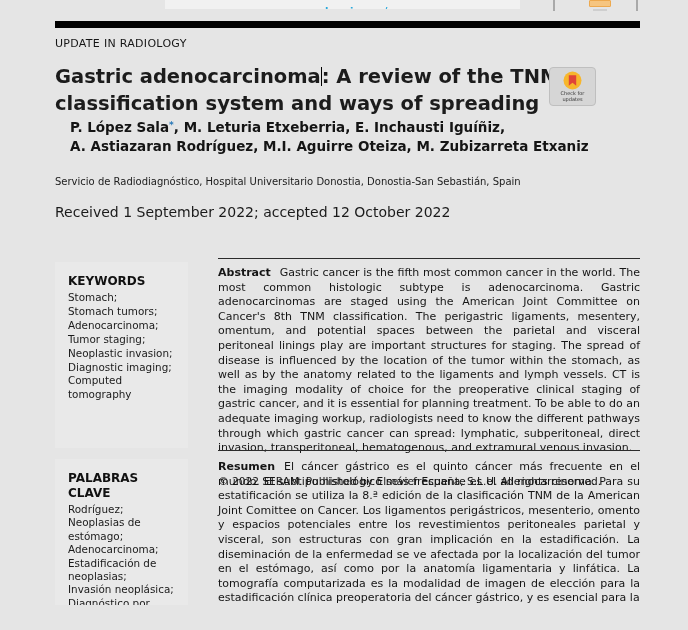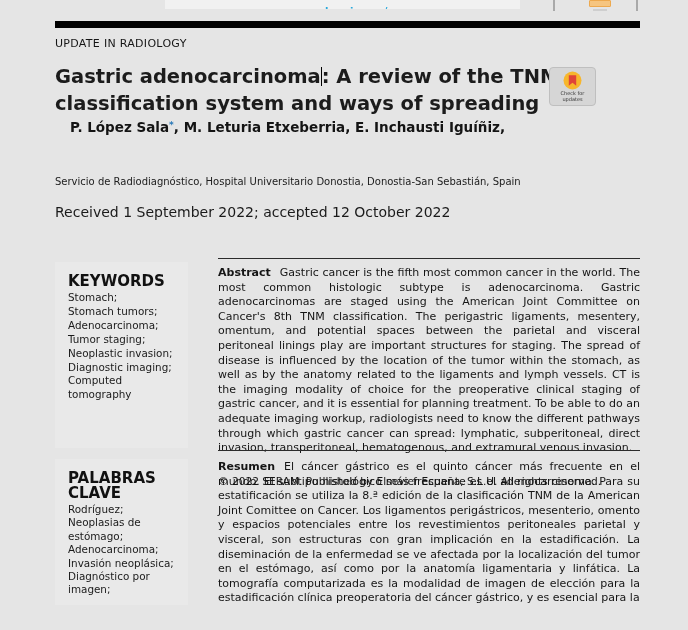--- a/index.html
+++ b/index.html
@@ -32,21 +32,21 @@
 
   .authors{position:absolute;left:70px;top:116px;font-size:13.5px;line-height:19px;font-weight:bold;color:#141414;}
   .sup-ast{font-size:9px;vertical-align:4px;color:var(--asterisk);font-weight:bold;cursor:pointer;}
 
   .affiliation{position:absolute;left:55px;top:176px;font-size:10px;color:#202020;}
   .dates{position:absolute;left:55px;top:204px;font-size:14px;color:#1a1a1a;}
 
   .kw-box{position:absolute;left:55px;width:133px;background:var(--box_bg);padding:12px 8px 0 13px;overflow:hidden;}
   .kw-en{top:262px;height:186px;}
   .kw-es{top:459px;height:146px;}
-  .kw-title{font-size:15px;font-weight:bold;line-height:15px;margin-bottom:2px;color:#111;}
+  .kw-title{font-size:12px;font-weight:bold;line-height:15px;margin-bottom:2px;color:#111;}
   .kw-item{font-size:10.4px;line-height:13.4px;color:#1a1a1a;}
   .kw-en .kw-item{line-height:13.9px;}
 
   .col{position:absolute;left:218px;width:422px;}
   .abs-col{top:258px;}
   .es-col{top:450px;}
   .rule-thin{border-top:1px solid #2b2b2b;height:0;}
   .body-text{font-size:11px;line-height:14.6px;text-align:justify;color:#151515;margin-top:7px;}
   .body-text b{padding-right:9px;}
   .copyright{font-size:10.6px;line-height:14.6px;color:#151515;margin-top:18px;}
@@ -76,20 +76,21 @@
     <svg width="19" height="19" viewBox="0 0 19 19">
       <circle cx="9.5" cy="9.5" r="9" fill="var(--crossmark_yellow)"></circle>
       <path d="M5.8 4.2 h7.4 v10.6 l-3.7 -3.1 l-3.7 3.1 z" fill="var(--crossmark_red)"></path>
     </svg>
     <div class="badge-text">Check for</div>
     <div class="badge-text">updates</div>
   </div>
 
   <div class="authors">
     <div><span>P. López Sala</span><span class="sup-ast">*</span><span>, M. Leturia Etxeberria, E. Inchausti Iguíñiz,</span></div>
+    <div>A. Astiazaran Rodríguez, M.I. Aguirre Oteiza, M. Zubizarreta Etxaniz</div>
   </div>
 
   <div class="affiliation">Servicio de Radiodiagnóstico, Hospital Universitario Donostia, Donostia-San Sebastián, Spain</div>
 
   <div class="dates">Received 1 September 2022; accepted 12 October 2022</div>
 
   <div class="kw-box kw-en">
     <div class="kw-title">KEYWORDS</div>
     <div>
         <div class="kw-item">Stomach;</div>
@@ -107,20 +108,21 @@
     <p class="body-text"><b>Abstract</b><span>Gastric cancer is the fifth most common cancer in the world. The most common histologic subtype is adenocarcinoma. Gastric adenocarcinomas are staged using the American Joint Committee on Cancer's 8th TNM classification. The perigastric ligaments, mesentery, omentum, and potential spaces between the parietal and visceral peritoneal linings play are important structures for staging. The spread of disease is influenced by the location of the tumor within the stomach, as well as by the anatomy related to the ligaments and lymph vessels. CT is the imaging modality of choice for the preoperative clinical staging of gastric cancer, and it is essential for planning treatment. To be able to do an adequate imaging workup, radiologists need to know the different pathways through which gastric cancer can spread: lymphatic, subperitoneal, direct invasion, transperitoneal, hematogenous, and extramural venous invasion.</span></p>
     <p class="copyright">© 2022 SERAM. Published by Elsevier España, S.L.U. All rights reserved.</p>
   </div>
 
   <div class="kw-box kw-es">
     <div class="kw-title">PALABRAS CLAVE</div>
     <div>
         <div class="kw-item">Rodríguez;</div>
         <div class="kw-item">Neoplasias de estómago;</div>
         <div class="kw-item">Adenocarcinoma;</div>
+        <div class="kw-item">Estadificación de neoplasias;</div>
         <div class="kw-item">Invasión neoplásica;</div>
         <div class="kw-item">Diagnóstico por imagen;</div>
       </div>
   </div>
 
   <div class="col es-col">
     <div class="rule-thin"></div>
     <p class="body-text"><b>Resumen</b><span>El cáncer gástrico es el quinto cáncer más frecuente en el mundo. El subtipo histológico más frecuente es el adenocarcinoma. Para su estatificación se utiliza la 8.ª edición de la clasificación TNM de la American Joint Comittee on Cancer. Los ligamentos perigástricos, mesenterio, omento y espacios potenciales entre los revestimientos peritoneales parietal y visceral, son estructuras con gran implicación en la estadificación. La diseminación de la enfermedad se ve afectada por la localización del tumor en el estómago, así como por la anatomía ligamentaria y linfática. La tomografía computarizada es la modalidad de imagen de elección para la estadificación clínica preoperatoria del cáncer gástrico, y es esencial para la</span></p>
   </div>
 

